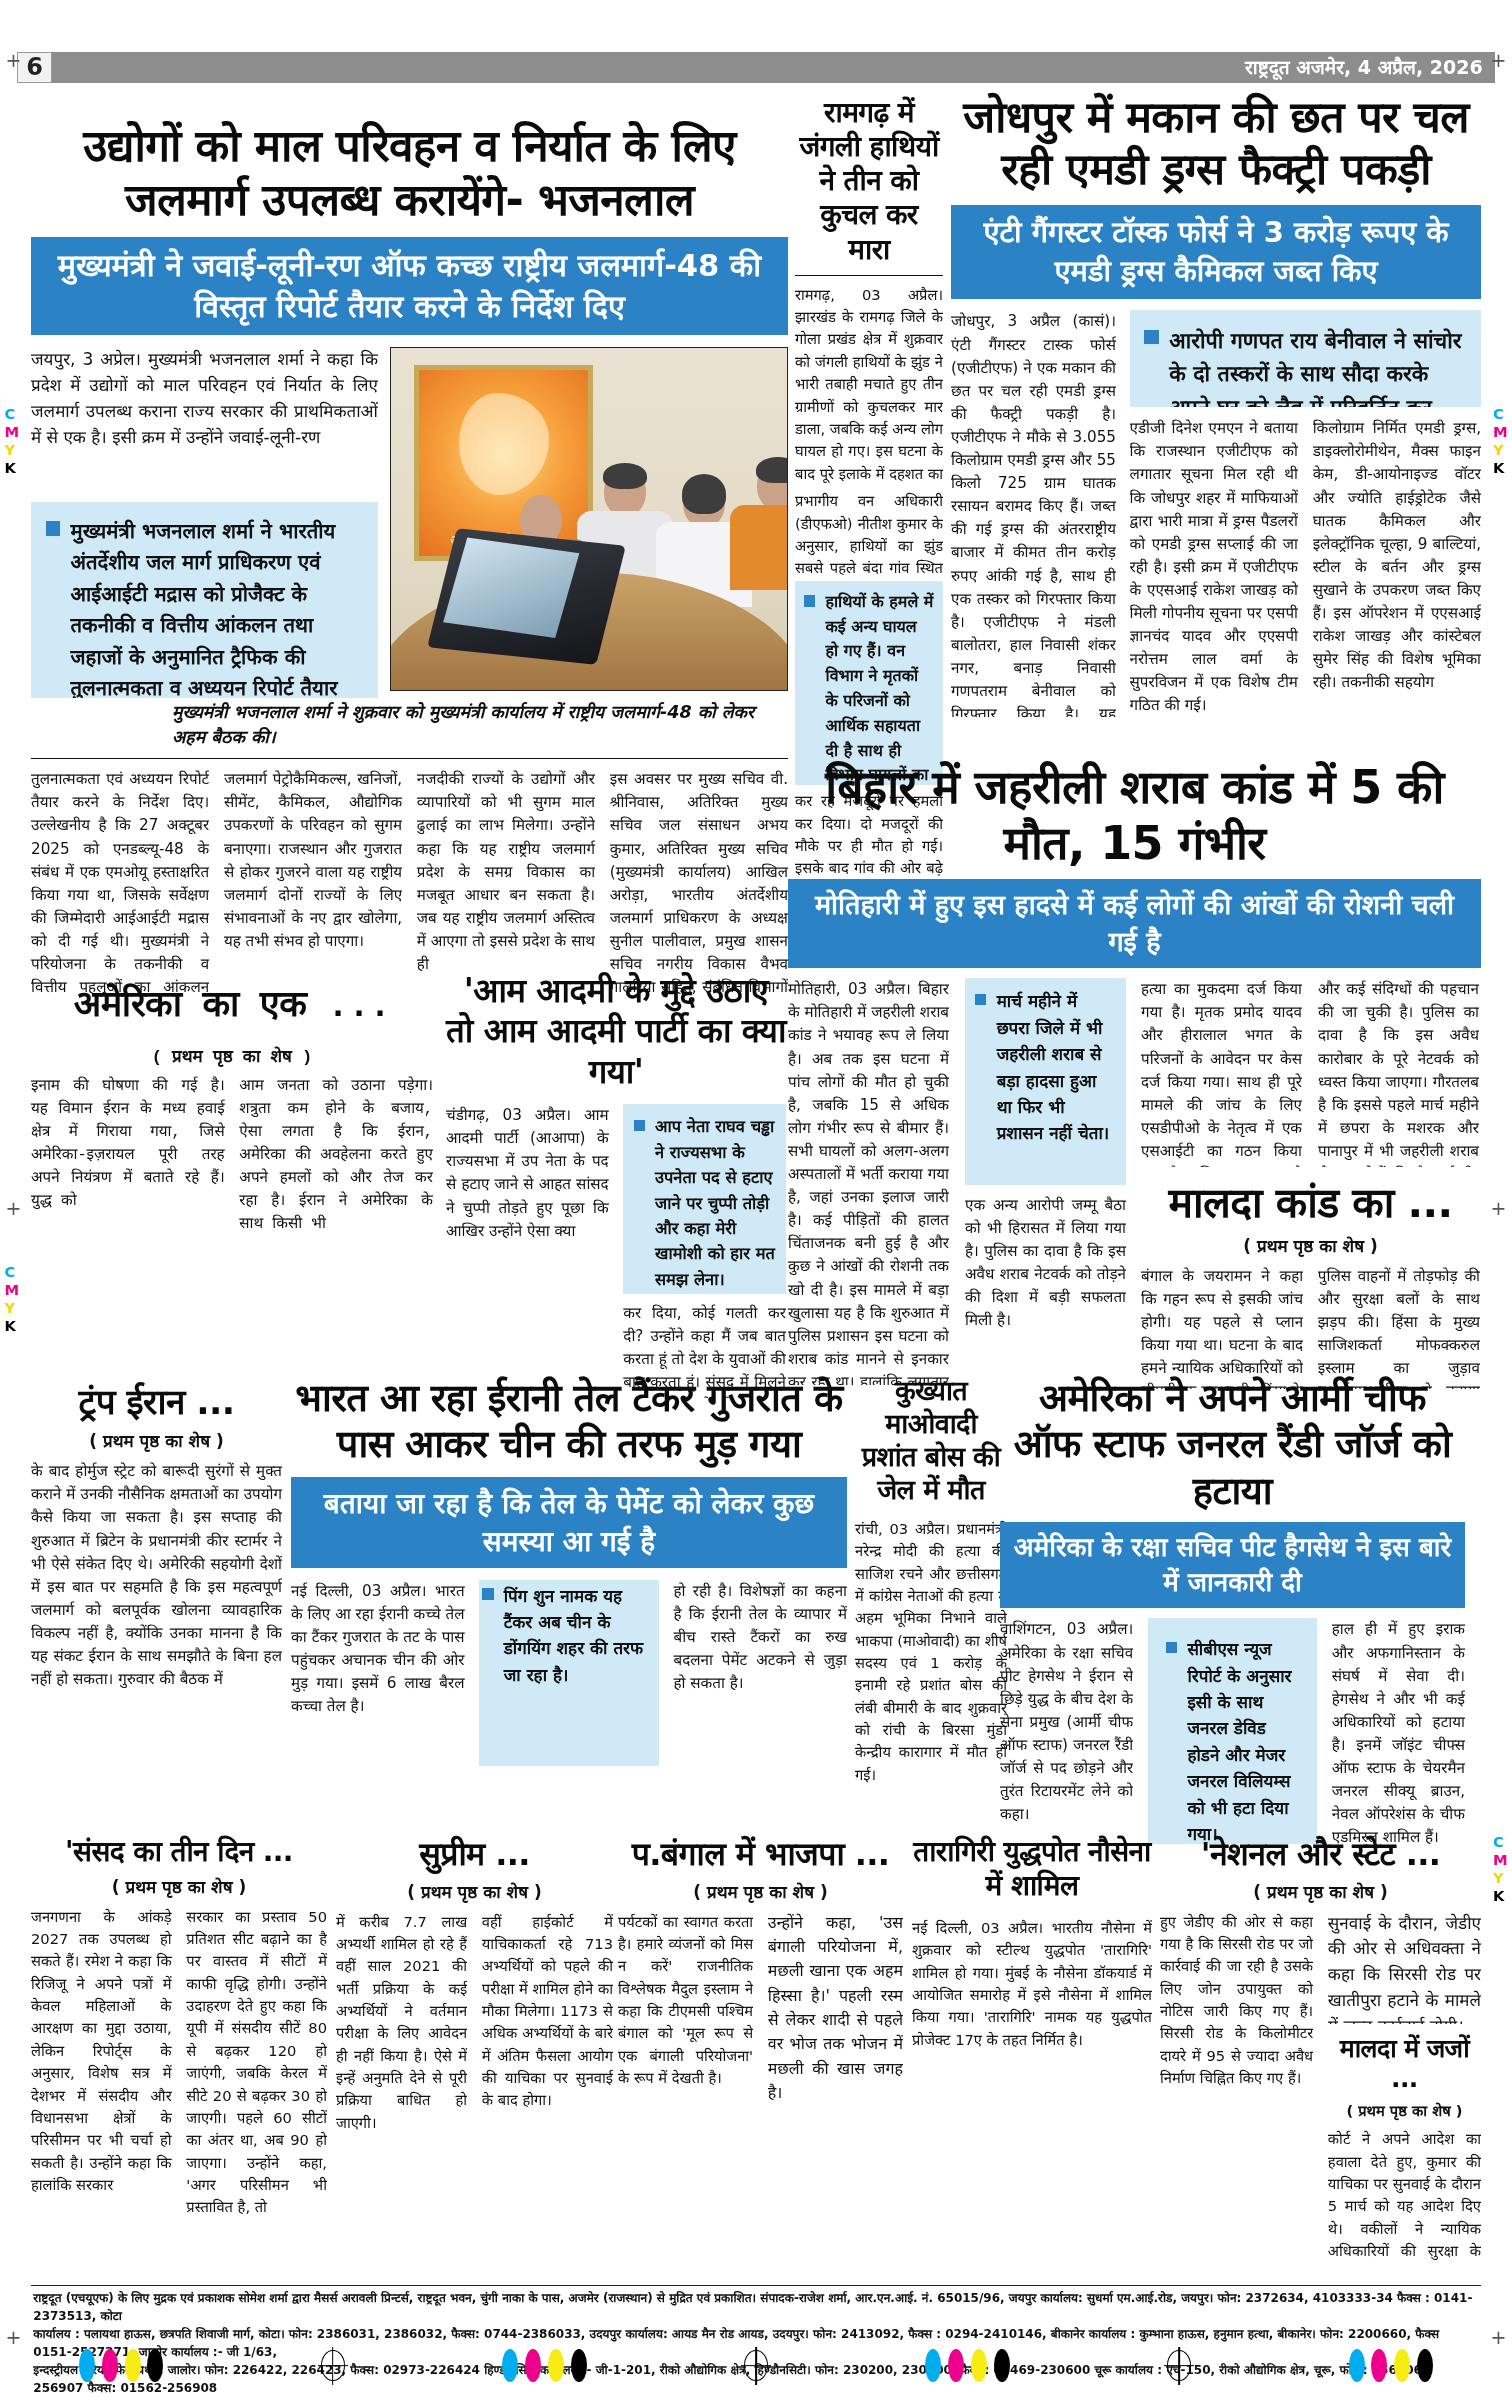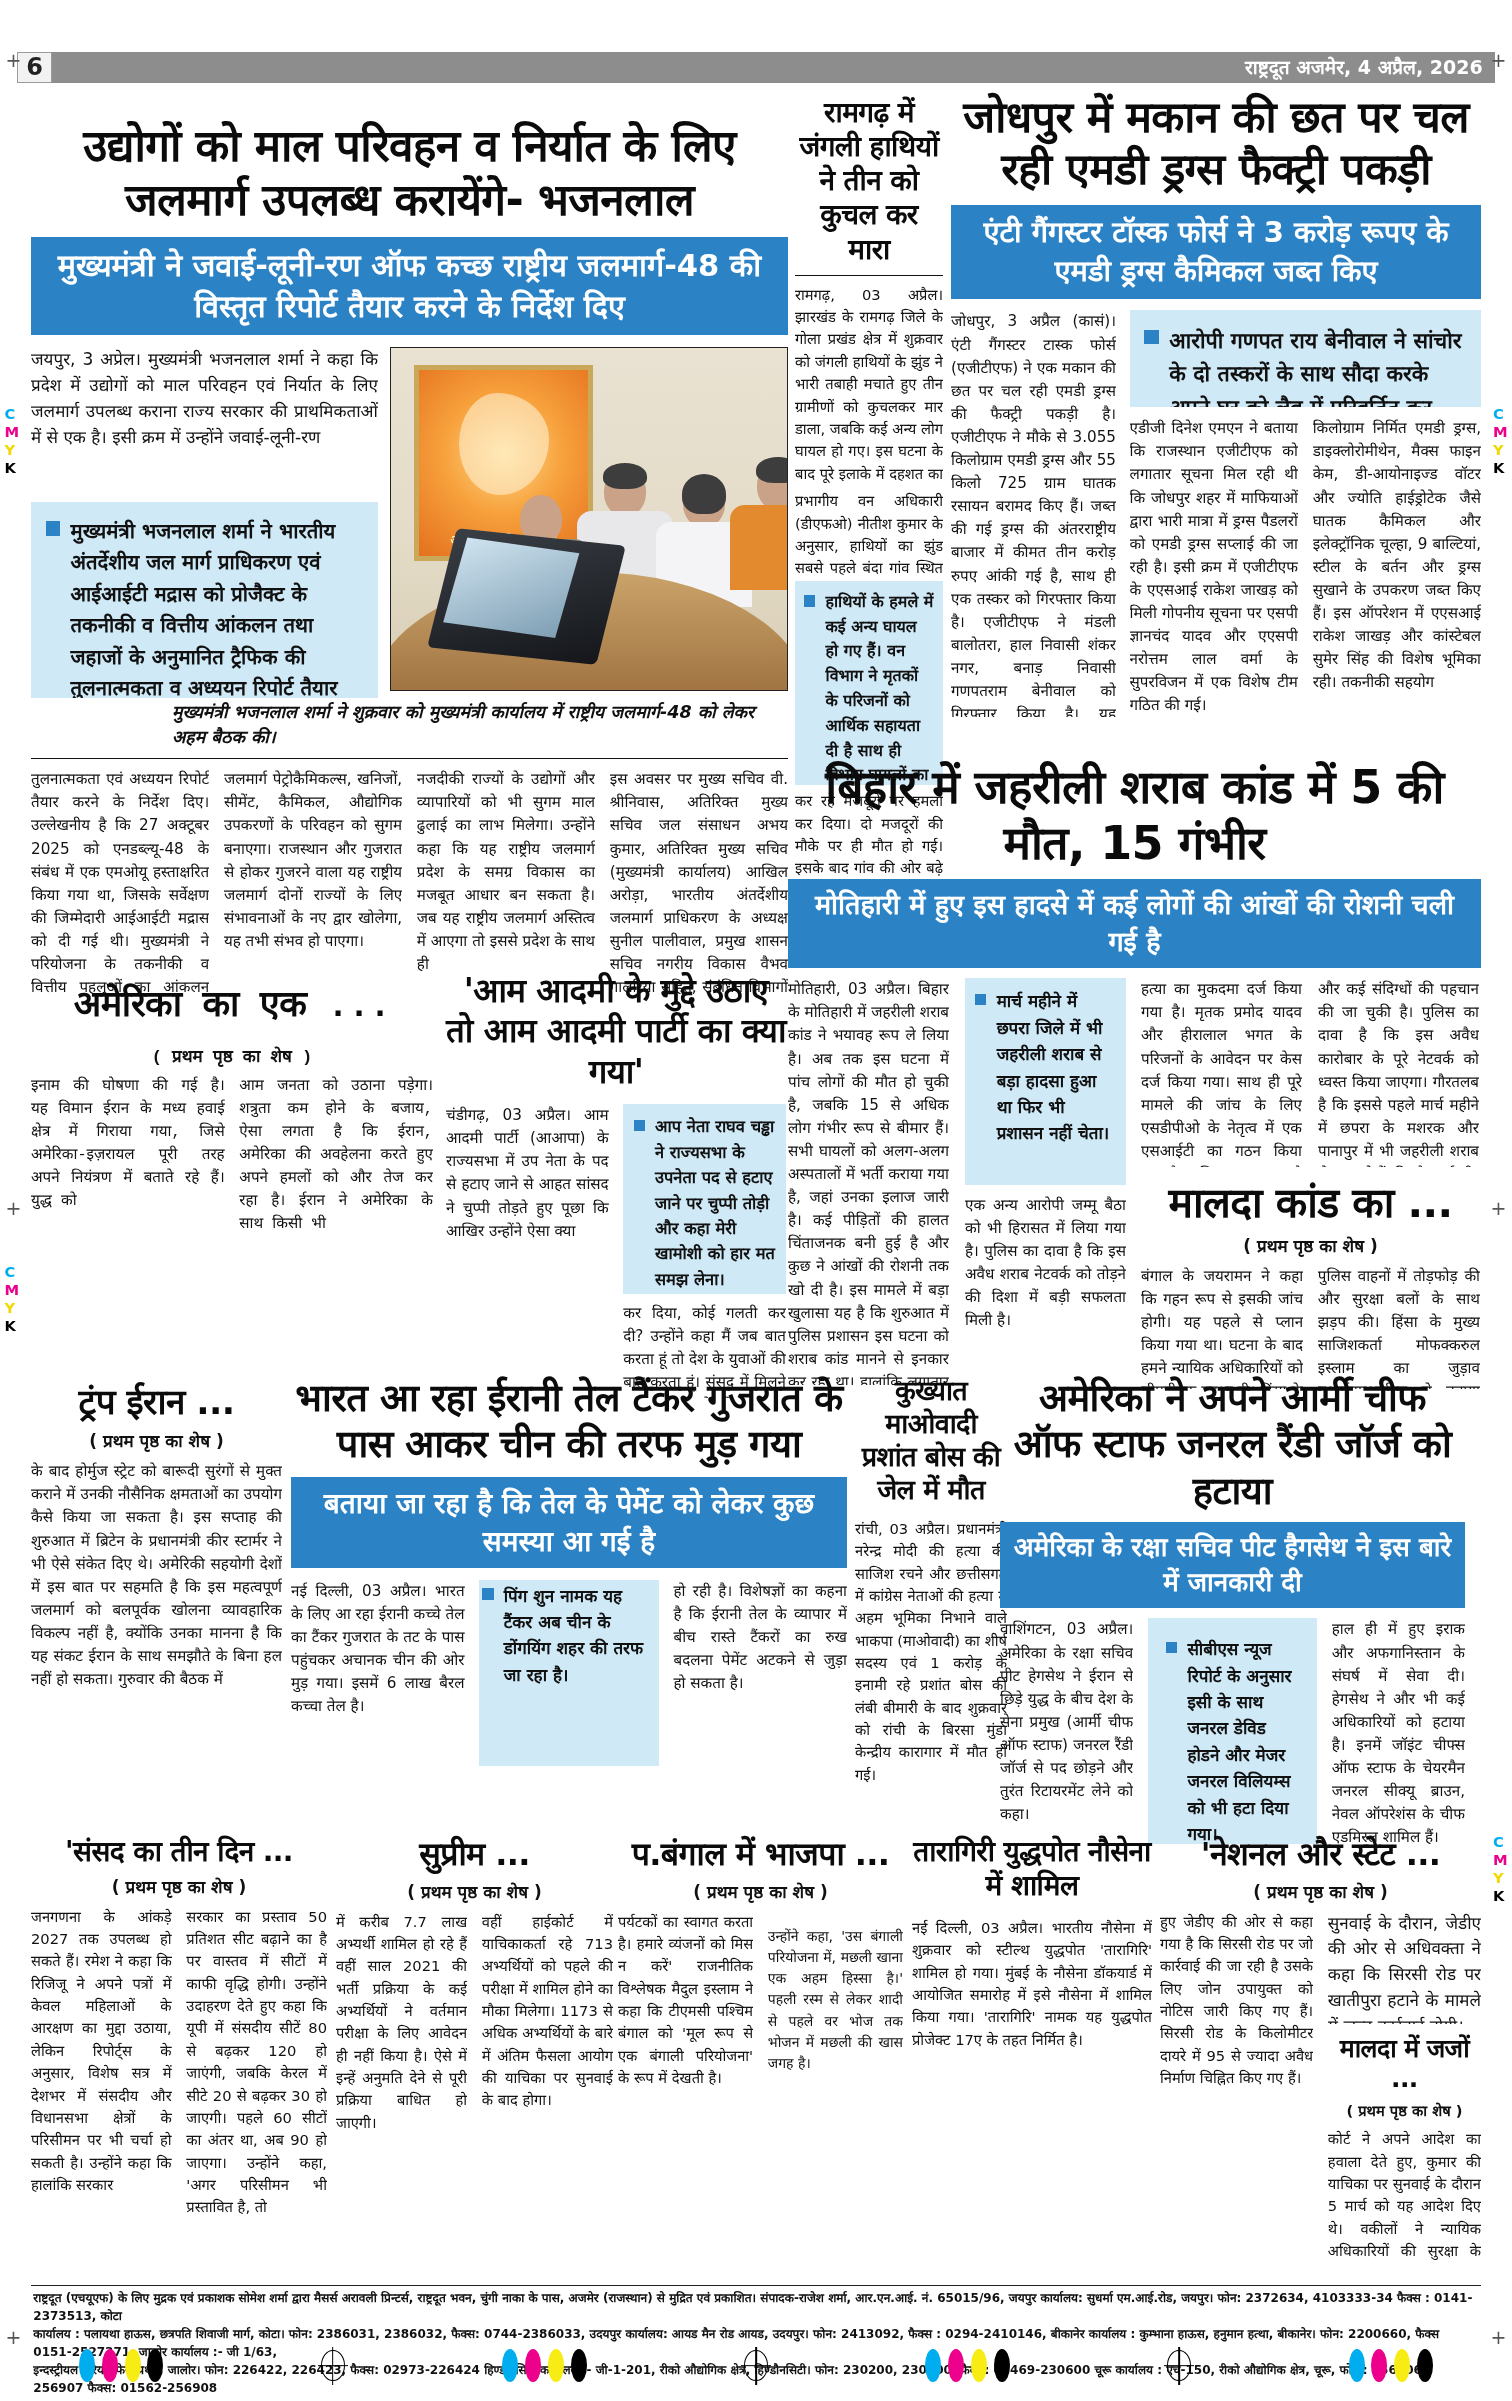--- a/index.html
+++ b/index.html
@@ -251,21 +251,21 @@
       <div class="body" style="font-size:14.7px;">में करीब 7.7 लाख अभ्यर्थी शामिल हो रहे हैं वहीं साल 2021 की भर्ती प्रक्रिया के कई अभ्यर्थियों ने वर्तमान परीक्षा के लिए आवेदन ही नहीं किया है। ऐसे में इन्हें अनुमति देने से पूरी प्रक्रिया बाधित हो जाएगी।</div>
       <div class="body" style="font-size:14.7px;">वहीं हाईकोर्ट में याचिकाकर्ता रहे 713 अभ्यर्थियों को पहले की परीक्षा में शामिल होने का मौका मिलेगा। 1173 से अधिक अभ्यर्थियों के बारे में अंतिम फैसला आयोग की याचिका पर सुनवाई के बाद होगा।</div>
     </div>
   </div>
 
   <div class="abs" style="left:618px;top:1835px;width:285px;height:440px;">
     <div class="hl" style="font-size:32px;">प.बंगाल में भाजपा ...</div>
     <div class="cont">( प्रथम पृष्ठ का शेष )</div>
     <div class="cols" style="height:339px;">
       <div class="body" style="font-size:14.7px;">पर्यटकों का स्वागत करता है। हमारे व्यंजनों को मिस न करें' राजनीतिक विश्लेषक मैदुल इस्लाम ने कहा कि टीएमसी पश्चिम बंगाल को 'मूल रूप से एक बंगाली परियोजना' के रूप में देखती है।</div>
-      <div class="body" style="font-size:14px;margin-top:15px;">उन्होंने कहा, 'उस बंगाली परियोजना में, मछली खाना एक अहम हिस्सा है।' पहली रस्म से लेकर शादी से पहले वर भोज तक भोजन में मछली की खास जगह है।</div>
+      <div class="body" style="font-size:16px;">उन्होंने कहा, 'उस बंगाली परियोजना में, मछली खाना एक अहम हिस्सा है।' पहली रस्म से लेकर शादी से पहले वर भोज तक भोजन में मछली की खास जगह है।</div>
     </div>
   </div>
 
   <div class="abs" style="left:912px;top:1835px;width:240px;height:440px;">
     <div class="hl" style="font-size:28px;">तारागिरी युद्धपोत नौसेना में शामिल</div>
     <div class="body" style="font-size:14.7px;margin-top:13.6px;height:350px;">नई दिल्ली, 03 अप्रैल। भारतीय नौसेना में शुक्रवार को स्टील्थ युद्धपोत 'तारागिरि' शामिल हो गया। मुंबई के नौसेना डॉकयार्ड में आयोजित समारोह में इसे नौसेना में शामिल किया गया। 'तारागिरि' नामक यह युद्धपोत प्रोजेक्ट 17ए के तहत निर्मित है।</div>
   </div>
 
   <div class="abs" style="left:1160px;top:1835px;width:321px;height:440px;">
     <div class="hl" style="font-size:32px;">'नेशनल और स्टेट ...</div>

